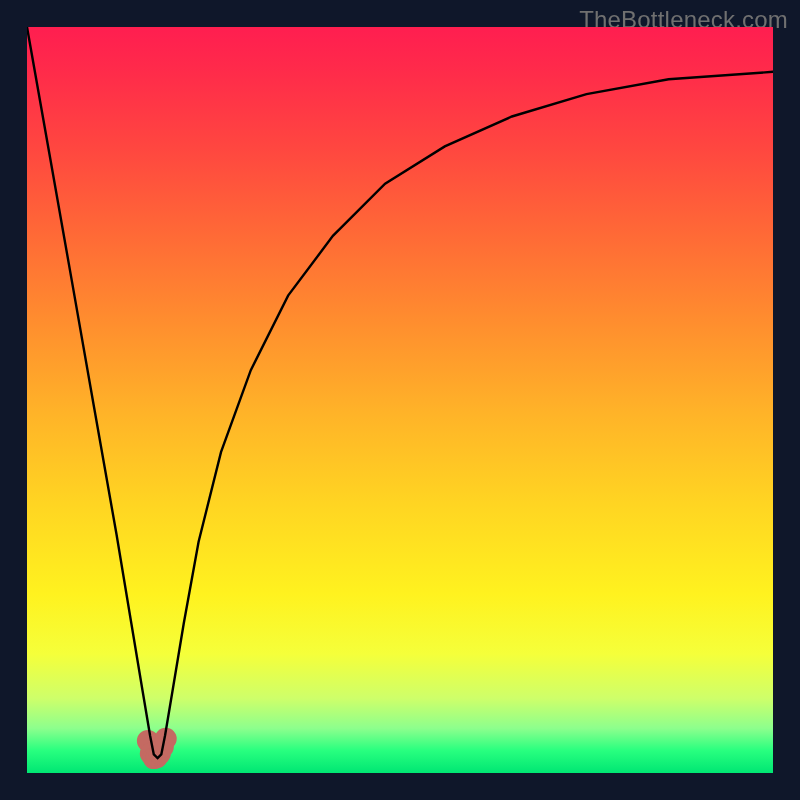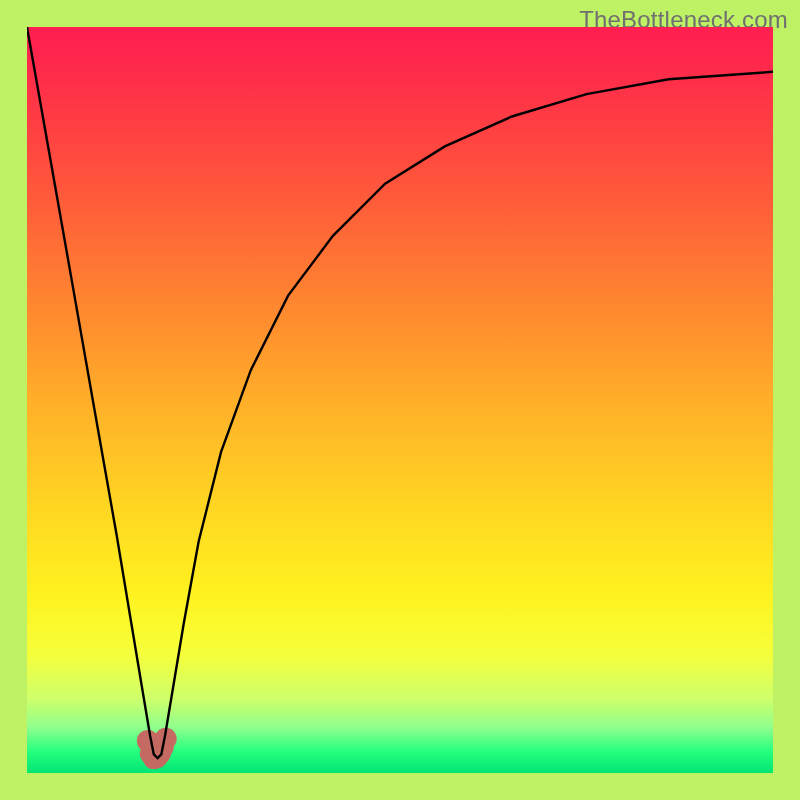--- a/index.html
+++ b/index.html
@@ -7,21 +7,21 @@
     padding: 0;
     width: 800px;
     height: 800px;
     overflow: hidden;
     background: #000;
     font-family: Arial, Helvetica, sans-serif;
   }
   .frame {
     position: absolute;
     inset: 0;
-    background: #bef264;
+    background: #0f172a;
   }
   .plot {
     position: absolute;
     left: 27px;
     top: 27px;
     width: 746px;
     height: 746px;
     overflow: hidden;
   }
   .gradient {

